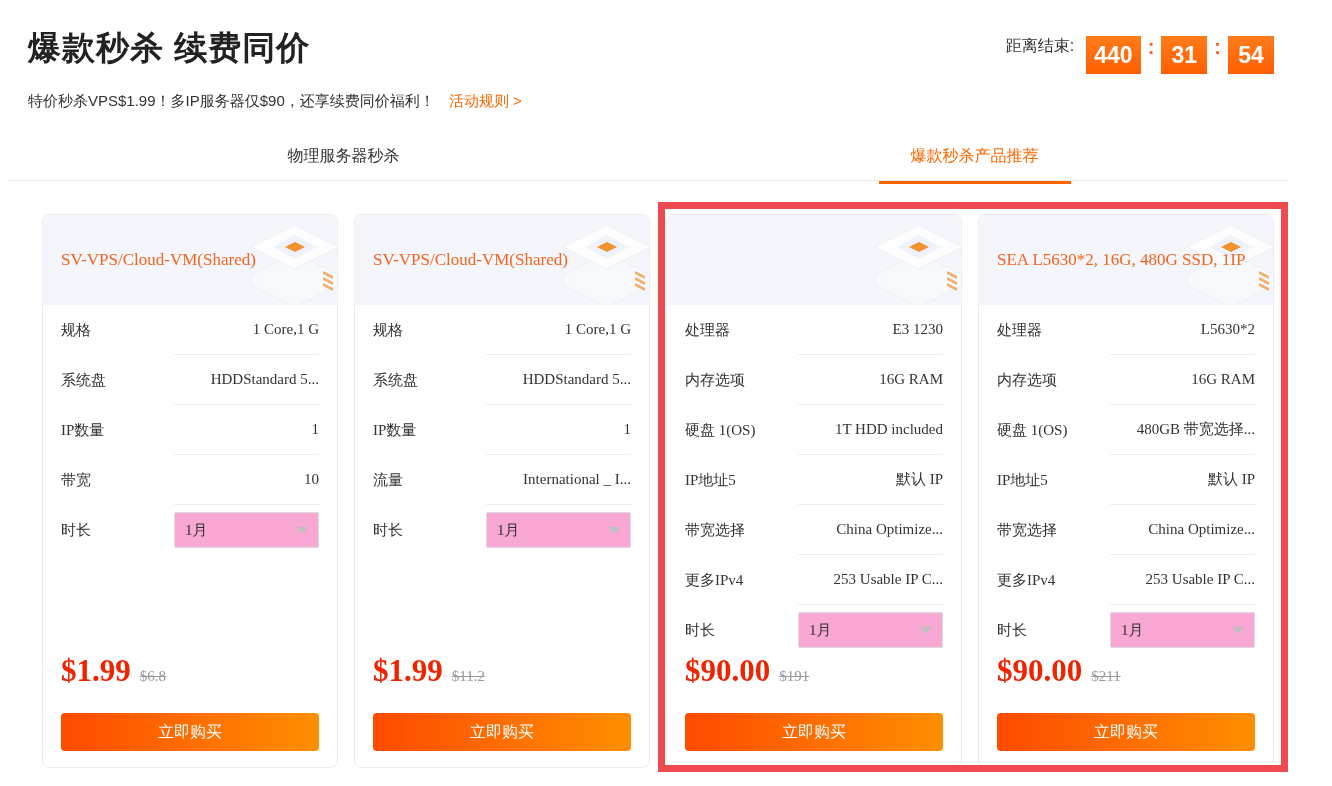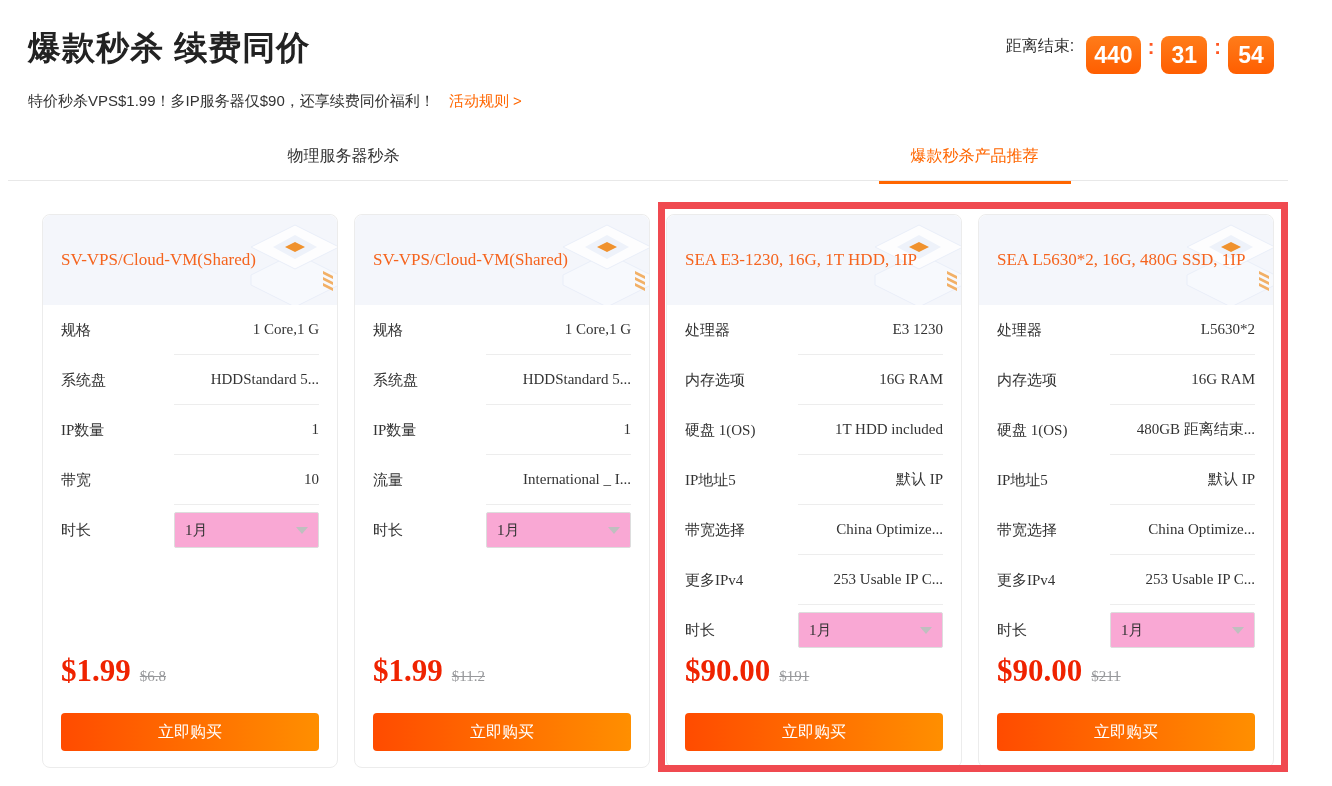--- a/index.html
+++ b/index.html
@@ -8,21 +8,21 @@
   .page { position:relative; width:1332px; height:786px; background:#fff; overflow:hidden; }
 
   
   .title { position:absolute; left:28px; top:26px; font-size:33px; font-weight:700; color:#222; letter-spacing:1px; }
   .subtitle { position:absolute; left:28px; top:92px; font-size:15px; color:#333; }
   .subtitle .rules { color:#ff6600; margin-left:10px; cursor:pointer; text-decoration:none; }
 
   .countdown { position:absolute; right:58px; top:36px; display:flex; align-items:flex-start; }
   .cd-label { font-size:16px; color:#333; margin-right:12px; }
   .cd-box { display:inline-flex; align-items:center; justify-content:center; min-width:46px; height:38px;
-            padding:0 8px; border-radius:8px; background:linear-gradient(180deg,#ff7c1a,#ff5e00);
+            padding:0 8px; border-radius:0; background:linear-gradient(180deg,#ff7c1a,#ff5e00);
             color:#fff; font-size:23px; font-weight:700; }
   .cd-sep { color:#ff5722; font-size:20px; font-weight:700; margin:0 7px; }
 
   
   .tabs { position:absolute; left:28px; top:138px; width:1262px; height:43px; display:flex; }
   .tab { flex:1; display:flex; align-items:flex-start; justify-content:center; cursor:pointer; }
   .tab-inner { min-width:192px; text-align:center; font-size:16px; color:#333; padding:8px 0 14px 0;
                border-bottom:3px solid transparent; }
   .tab.active .tab-inner { color:#ff6600; border-bottom-color:#ff6600; }
   .divider { position:absolute; left:8px; top:180px; width:1280px; height:1px; background:#e8e8e8; }
@@ -185,21 +185,20 @@
         <div class="card-header">
           <span class="illus"><svg width="92" height="84" viewBox="0 0 92 84">
               <polygon points="46,30 90,52 90,62 46,84 2,62 2,52" fill="#f7f9fd" stroke="#e9eef8" stroke-width="1"></polygon>
               <polygon points="46,2 90,24 46,46 2,24" fill="#fdfdfe" stroke="#e9eef8" stroke-width="1"></polygon>
               <polygon points="46,12 68,24 46,36 24,24" fill="#eef2fa"></polygon>
               <polygon points="46,19 56,24 46,29 36,24" fill="#f0922e"></polygon>
               <rect x="74" y="50" width="10" height="3" fill="#f2b066" transform="skewY(26) translate(0,-38)"></rect>
               <rect x="74" y="56" width="10" height="3" fill="#f2b066" transform="skewY(26) translate(0,-38)"></rect>
               <rect x="74" y="62" width="10" height="3" fill="#f2b066" transform="skewY(26) translate(0,-38)"></rect>
             </svg></span>
-          <div class="card-title">SEA E3-1230, 16G, 1T HDD, 1IP</div>
         </div>
         <div class="card-body">
           <div class="spec-row">
             <span class="spec-label">处理器</span>
             <span class="spec-value">E3 1230</span>
           </div>
           <div class="spec-row">
             <span class="spec-label">内存选项</span>
             <span class="spec-value">16G RAM</span>
           </div>
@@ -250,21 +249,21 @@
           <div class="spec-row">
             <span class="spec-label">处理器</span>
             <span class="spec-value">L5630*2</span>
           </div>
           <div class="spec-row">
             <span class="spec-label">内存选项</span>
             <span class="spec-value">16G RAM</span>
           </div>
           <div class="spec-row">
             <span class="spec-label">硬盘 1(OS)</span>
-            <span class="spec-value">480GB 距离结束...</span>
+            <span class="spec-value">480GB 带宽选择...</span>
           </div>
           <div class="spec-row">
             <span class="spec-label">IP地址5</span>
             <span class="spec-value">默认 IP</span>
           </div>
           <div class="spec-row">
             <span class="spec-label">带宽选择</span>
             <span class="spec-value">China Optimize...</span>
           </div>
           <div class="spec-row">

